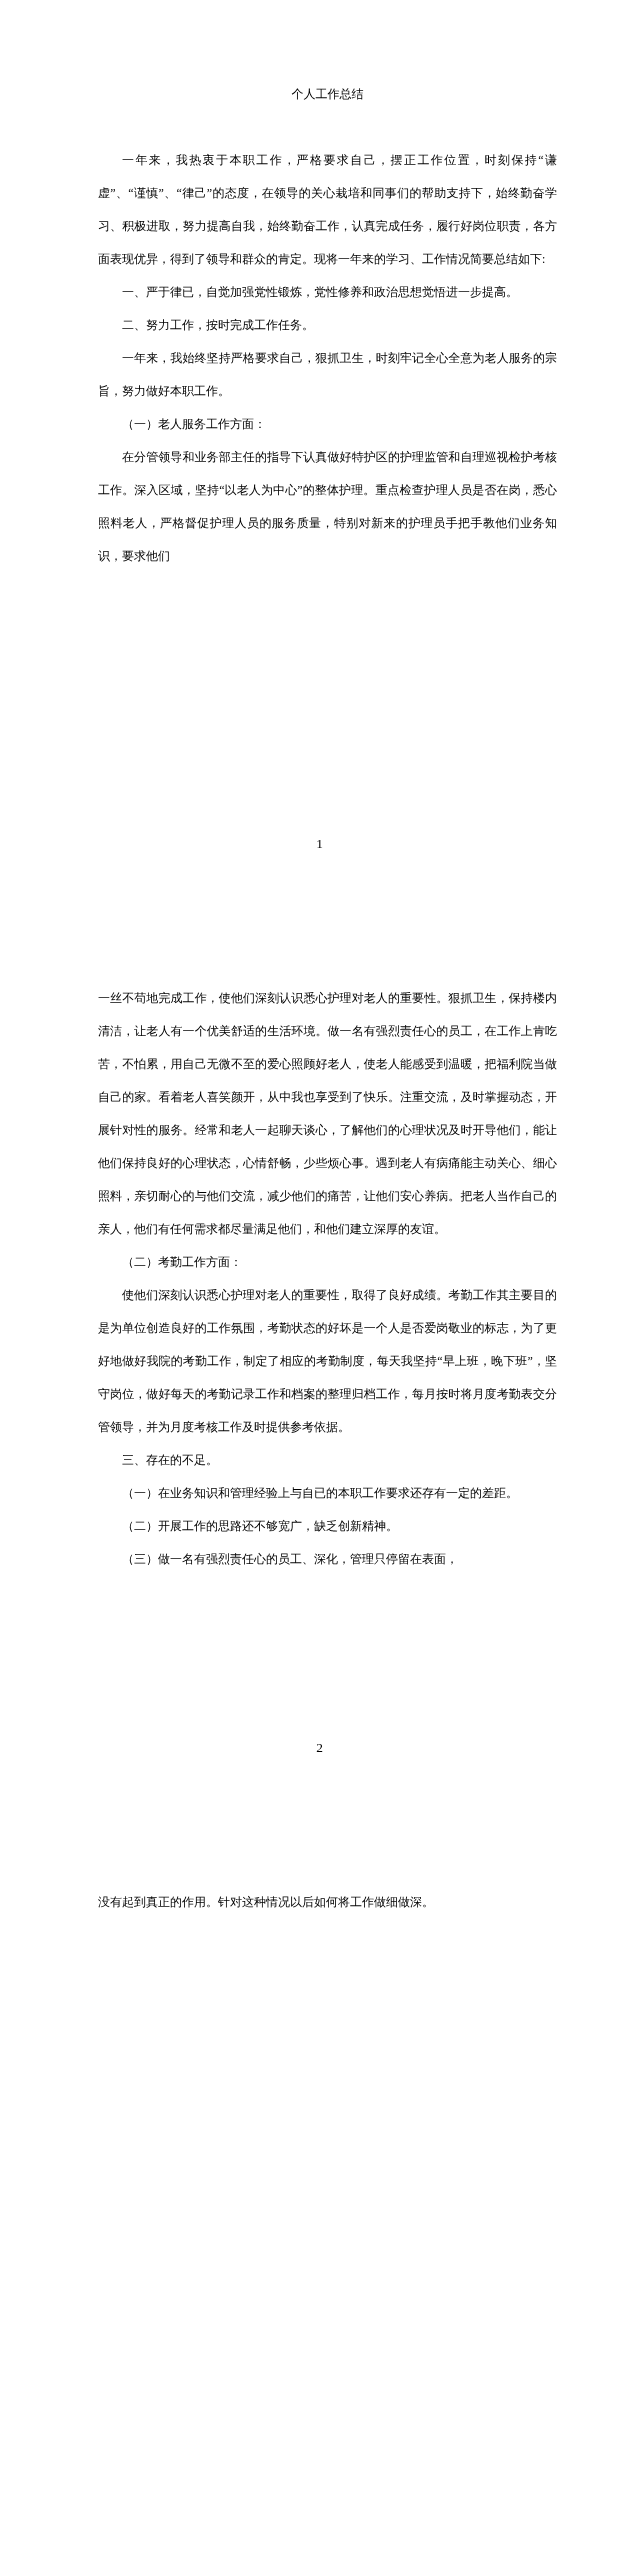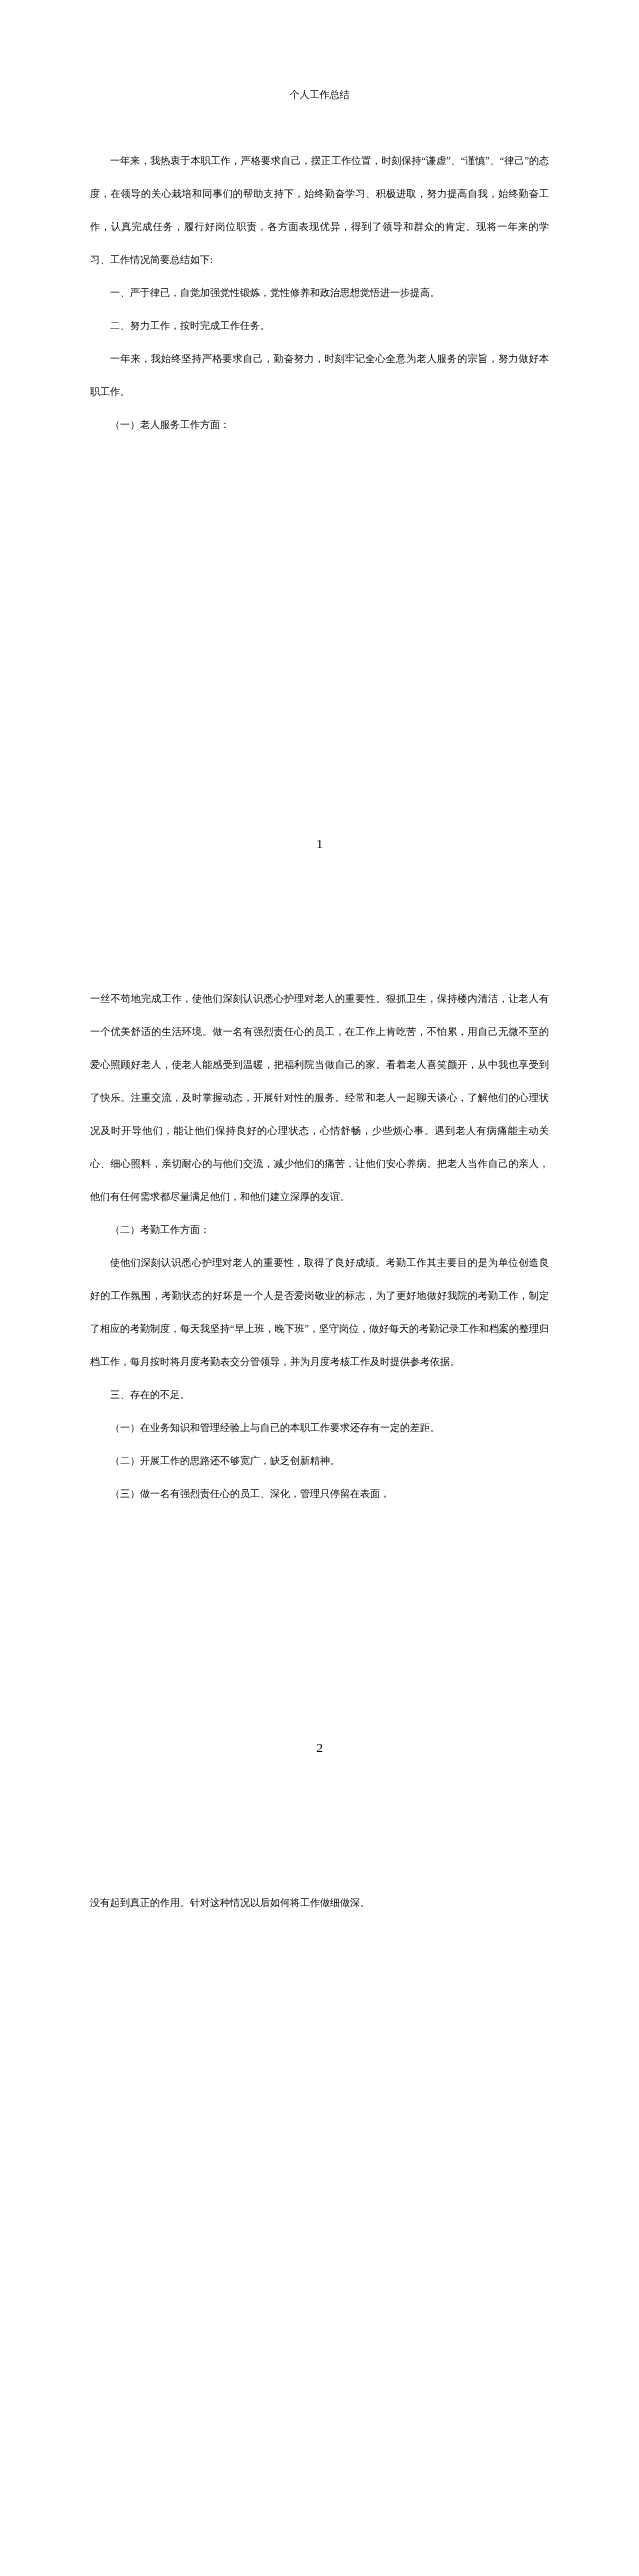--- a/index.html
+++ b/index.html
@@ -17,25 +17,25 @@
   }
   .page {
     position: relative;
     width: 639px;
     height: 904px;
     background: #ffffff;
     overflow: hidden;
   }
   .content {
     position: absolute;
-    left: 90px;
+    left: 98px;
     top: 78px;
     width: 459px;
     font-family: "Liberation Serif", "DejaVu Serif", serif;
-    font-size: 10px;
+    font-size: 12px;
     line-height: 33px;
     color: #000000;
     text-align: justify;
   }
   .para {
     margin: 0;
     padding: 0;
   }
   .indent {
     text-indent: 2em;
@@ -67,22 +67,23 @@
 <body>
 
 <div class="doc">
     <div class="page">
       <div class="content">
         <p class="para title">个人工作总结</p>
         <div class="spacer"></div>
         <p class="para indent">一年来，我热衷于本职工作，严格要求自己，摆正工作位置，时刻保持“谦虚”、“谨慎”、“律己”的态度，在领导的关心栽培和同事们的帮助支持下，始终勤奋学习、积极进取，努力提高自我，始终勤奋工作，认真完成任务，履行好岗位职责，各方面表现优异，得到了领导和群众的肯定。现将一年来的学习、工作情况简要总结如下:</p>
         <p class="para heading indent">一、严于律已，自觉加强党性锻炼，党性修养和政治思想觉悟进一步提高。</p>
         <p class="para heading indent">二、努力工作，按时完成工作任务。</p>
-        <p class="para indent">一年来，我始终坚持严格要求自己，勤奋努力，时刻牢记全心全意为老人服务的宗旨，努力做好本职工作。</p>
+        <p class="para indent">一年来，我始终坚持严格要求自己，狠抓卫生，时刻牢记全心全意为老人服务的宗旨，努力做好本职工作。</p>
         <p class="para heading indent">（一）老人服务工作方面：</p>
+        <p class="para indent">在分管领导和业务部主任的指导下认真做好特护区的护理监管和自理巡视检护考核工作。深入区域，坚持“以老人为中心”的整体护理。重点检查护理人员是否在岗，悉心照料老人，严格督促护理人员的服务质量，特别对新来的护理员手把手教他们业务知识，要求他们</p>
       </div>
       <div class="footer">1</div>
     </div>
     <div class="page">
       <div class="content">
         <p class="para">一丝不苟地完成工作，使他们深刻认识悉心护理对老人的重要性。狠抓卫生，保持楼内清洁，让老人有一个优美舒适的生活环境。做一名有强烈责任心的员工，在工作上肯吃苦，不怕累，用自己无微不至的爱心照顾好老人，使老人能感受到温暖，把福利院当做自己的家。看着老人喜笑颜开，从中我也享受到了快乐。注重交流，及时掌握动态，开展针对性的服务。经常和老人一起聊天谈心，了解他们的心理状况及时开导他们，能让他们保持良好的心理状态，心情舒畅，少些烦心事。遇到老人有病痛能主动关心、细心照料，亲切耐心的与他们交流，减少他们的痛苦，让他们安心养病。把老人当作自己的亲人，他们有任何需求都尽量满足他们，和他们建立深厚的友谊。</p>
         <p class="para heading indent">（二）考勤工作方面：</p>
         <p class="para indent">使他们深刻认识悉心护理对老人的重要性，取得了良好成绩。考勤工作其主要目的是为单位创造良好的工作氛围，考勤状态的好坏是一个人是否爱岗敬业的标志，为了更好地做好我院的考勤工作，制定了相应的考勤制度，每天我坚持“早上班，晚下班”，坚守岗位，做好每天的考勤记录工作和档案的整理归档工作，每月按时将月度考勤表交分管领导，并为月度考核工作及时提供参考依据。</p>
         <p class="para heading indent">三、存在的不足。</p>
         <p class="para indent">（一）在业务知识和管理经验上与自已的本职工作要求还存有一定的差距。</p>

